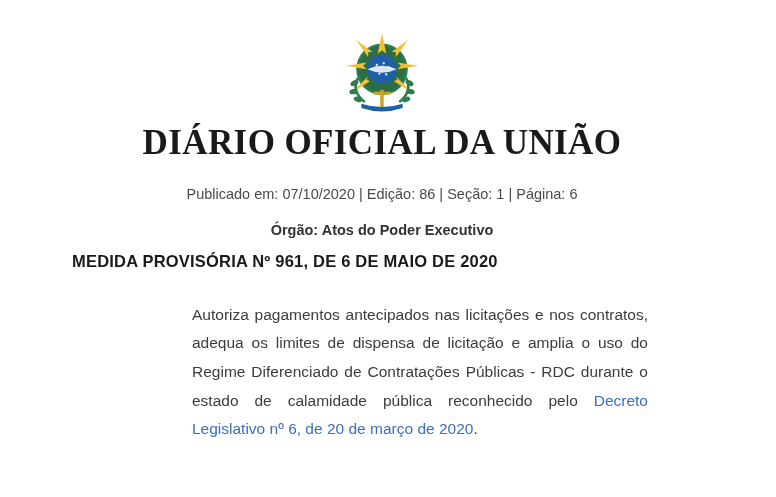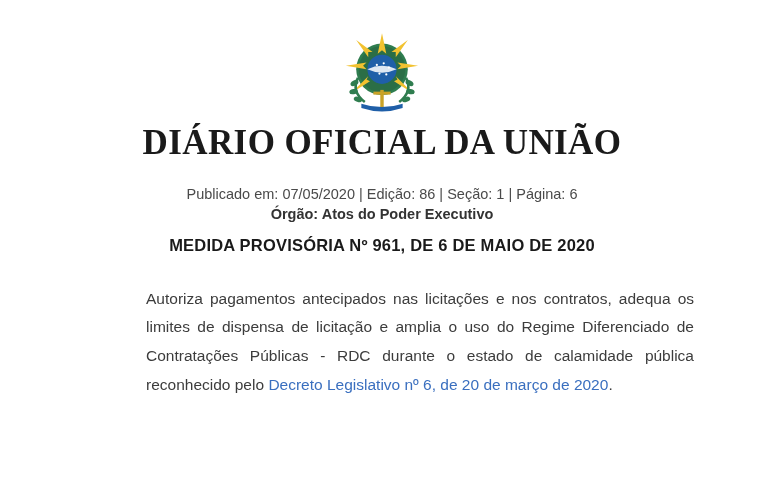--- a/index.html
+++ b/index.html
@@ -12,21 +12,21 @@
     background: #ffffff;
     font-family: "Liberation Sans", sans-serif;
     color: #333333;
     overflow: hidden;
   }
   .page {
     width: 764px;
     height: 497px;
     position: relative;
     box-sizing: border-box;
-    padding: 0 26px;
+    padding: 0 72px;
   }
   .crest-wrap {
     display: flex;
     justify-content: center;
     padding-top: 28px;
   }
   .crest {
     width: 86px;
     height: 86px;
     display: block;
@@ -45,25 +45,25 @@
     text-align: center;
     font-size: 14.5px;
     color: #4a4a4a;
     margin-top: 14px;
     font-weight: 400;
   }
   .organ-line {
     text-align: center;
     font-size: 14.5px;
     color: #333333;
-    margin-top: 4px;
+    margin-top: 20px;
     font-weight: bold;
   }
   .act-title {
-    text-align: center;
+    text-align: left;
     font-size: 16.5px;
     font-weight: bold;
     color: #1a1a1a;
     letter-spacing: 0.2px;
   }
   .ementa {
     margin-top: 30px;
     margin-left: 120px;
     margin-right: 44px;
     text-align: justify;
@@ -125,21 +125,21 @@
 
       <rect x="48" y="72" width="4" height="20" fill="#c9a227"></rect>
       <rect x="40" y="74" width="20" height="3.5" fill="#c9a227"></rect>
 
       <path d="M26 88 Q50 96 74 88 L74 93 Q50 101 26 93 Z" fill="#1f5fa8"></path>
     </svg>
   </div>
 
   <h1 class="doc-title">DIÁRIO OFICIAL DA UNIÃO</h1>
 
-  <div class="meta-line">Publicado em: 07/05/2020 | Edição: 86 | Seção: 1 | Página: 6</div>
+  <div class="meta-line">Publicado em: 07/10/2020 | Edição: 86 | Seção: 1 | Página: 6</div>
 
   <div class="organ-line">Órgão: Atos do Poder Executivo</div>
 
   <h2 class="act-title">MEDIDA PROVISÓRIA Nº 961, DE 6 DE MAIO DE 2020</h2>
 
   <p class="ementa"><span>Autoriza pagamentos antecipados nas licitações e nos contratos, adequa os limites de dispensa de licitação e amplia o uso do Regime Diferenciado de Contratações Públicas - RDC durante o estado de calamidade pública reconhecido pelo </span><a href="#">Decreto Legislativo nº 6, de 20 de março de 2020</a><span>.</span></p>
 
 </div>
 
 </body></html>

